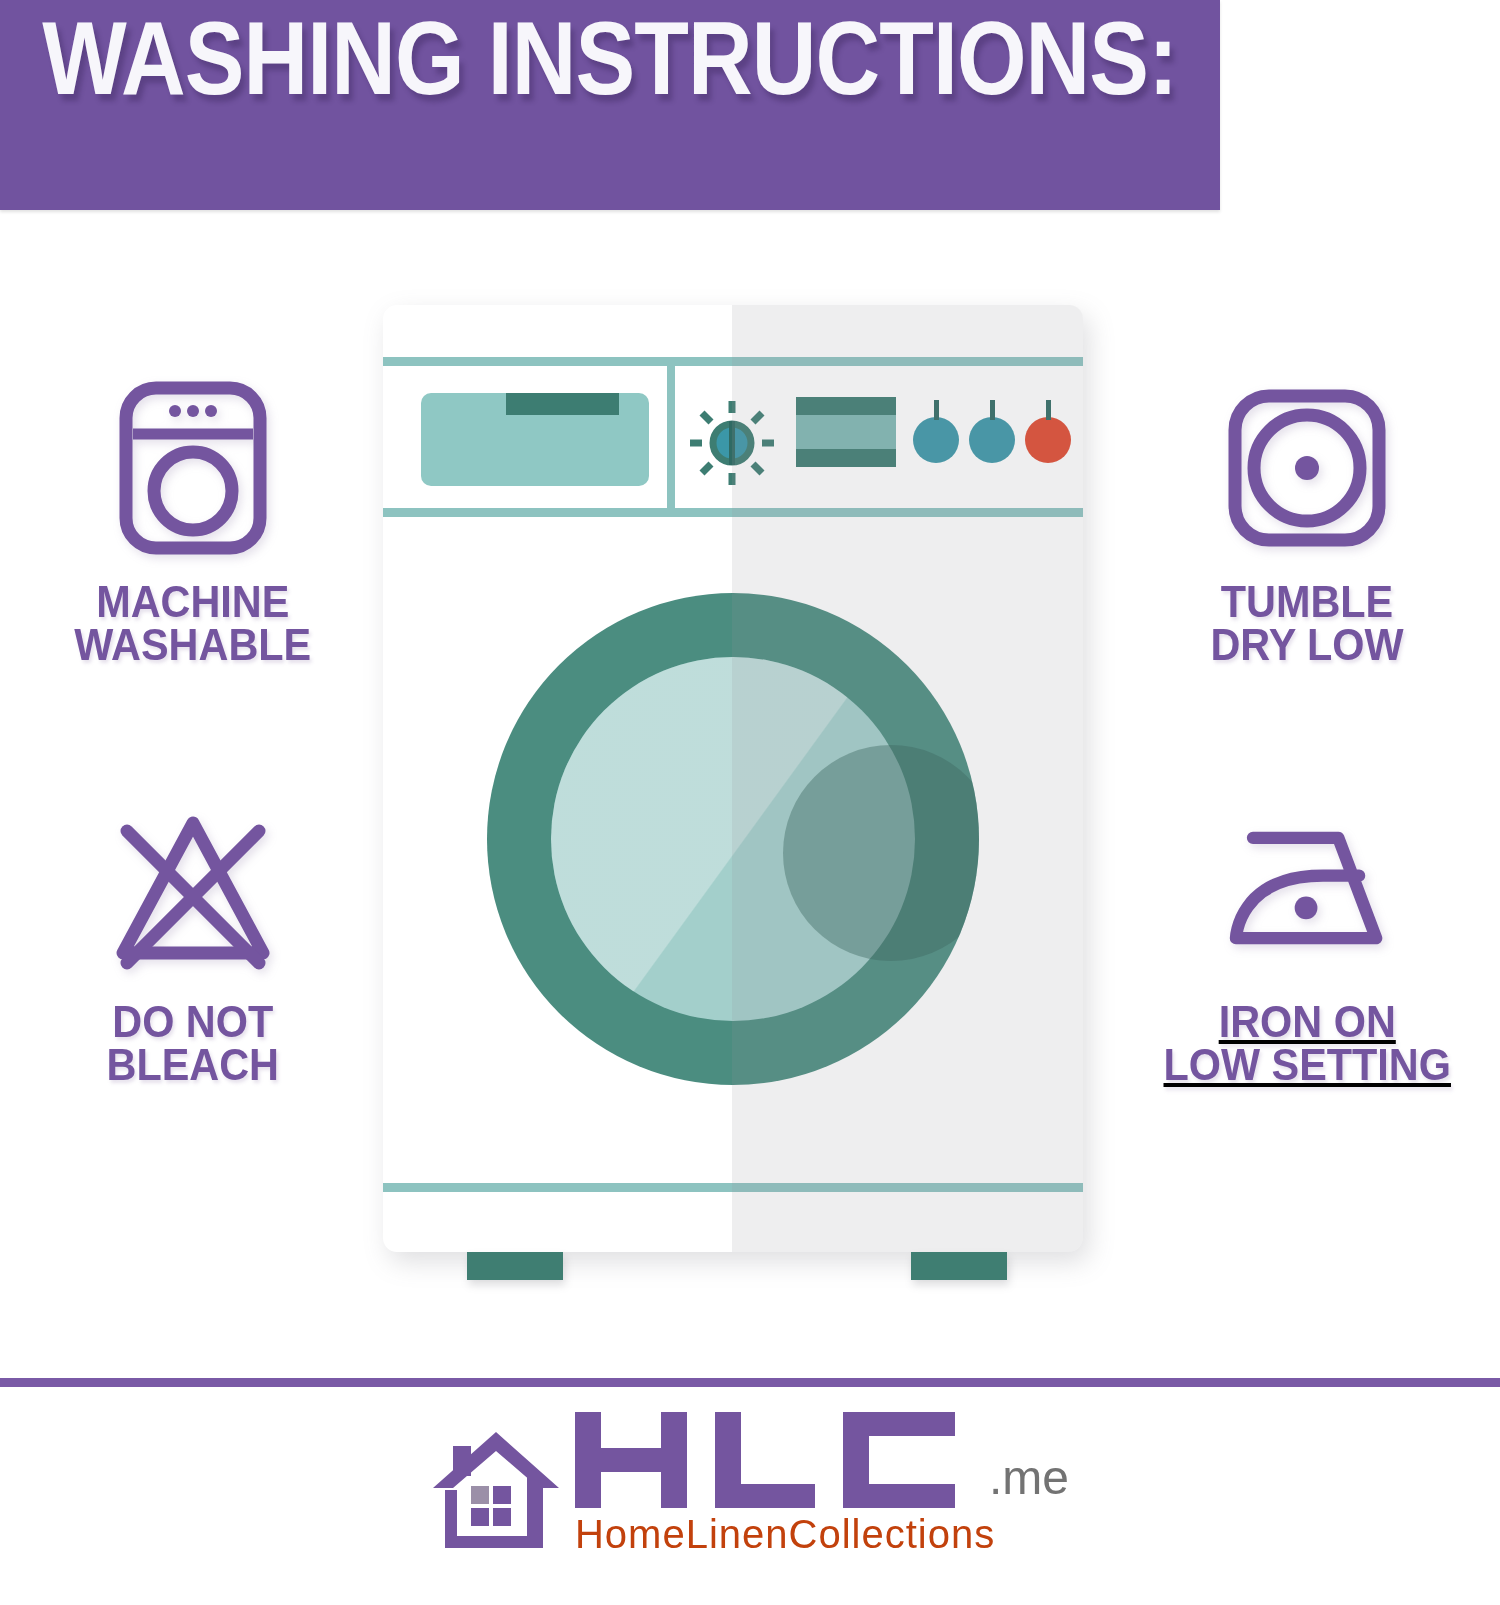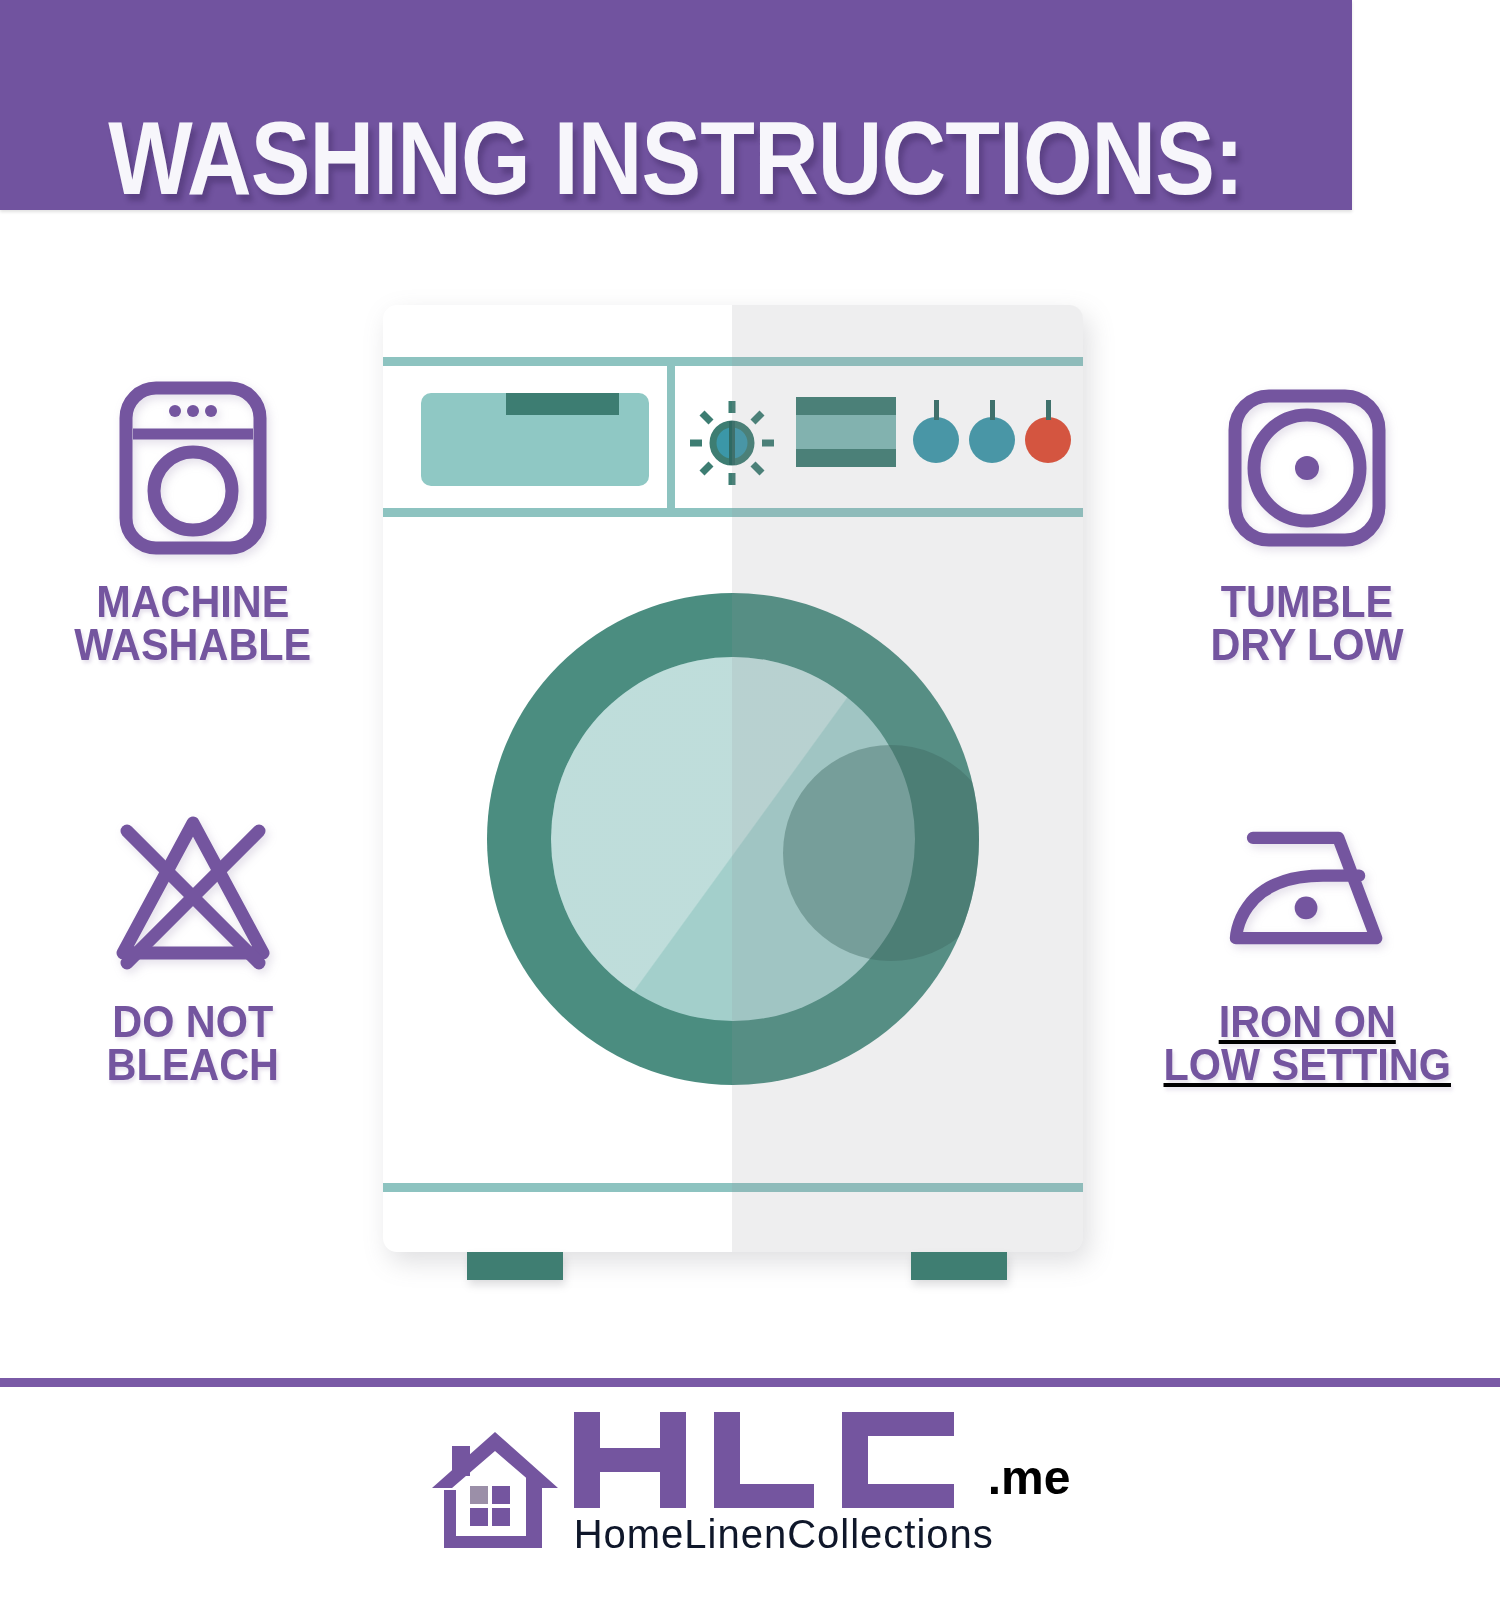--- a/index.html
+++ b/index.html
@@ -13,24 +13,24 @@
     width:1500px;
     height:1605px;
     background:#ffffff;
     overflow:hidden;
   }
 
   
   .header{
     position:absolute;
     left:0px; top:0px;
-    width:1352px; height:210px;
+    width:1220px; height:210px;
     background:#71539f;
     display:flex;
-    align-items:flex-end;
+    align-items:flex-start;
     justify-content:center;
     box-shadow:0 2px 3px rgba(0,0,0,0.12);
   }
   .header-title{
     font-family:"Liberation Sans Narrow","Liberation Sans",sans-serif;
     font-weight:bold;
     font-size:104px;
     letter-spacing:-1px;
     color:#f7f6fb;
     transform:scaleX(0.86);
@@ -229,32 +229,32 @@
     flex-direction:column;
     align-items:flex-start;
   }
   .logo-row{
     display:flex;
     align-items:flex-end;
   }
   .logo-hlc{ width:410px; height:96px; display:block; }
   .logo-me{
     font-family:"Liberation Sans","DejaVu Sans",sans-serif;
-    font-weight:bold;
+    font-weight:normal;
     font-size:48px;
-    color:#000000;
+    color:#737373;
     line-height:1;
     margin-left:4px;
     margin-bottom:6px;
   }
   .logo-tag{
     font-family:"Liberation Sans Narrow","Liberation Sans",sans-serif;
     font-size:40px;
     letter-spacing:1px;
-    color:#0f172a;
+    color:#c2410c;
     line-height:1;
     margin-top:6px;
     transform:scaleX(1.0);
     white-space:nowrap;
   }
 </style>
 </head>
 <body>
 
 <div class="page">

